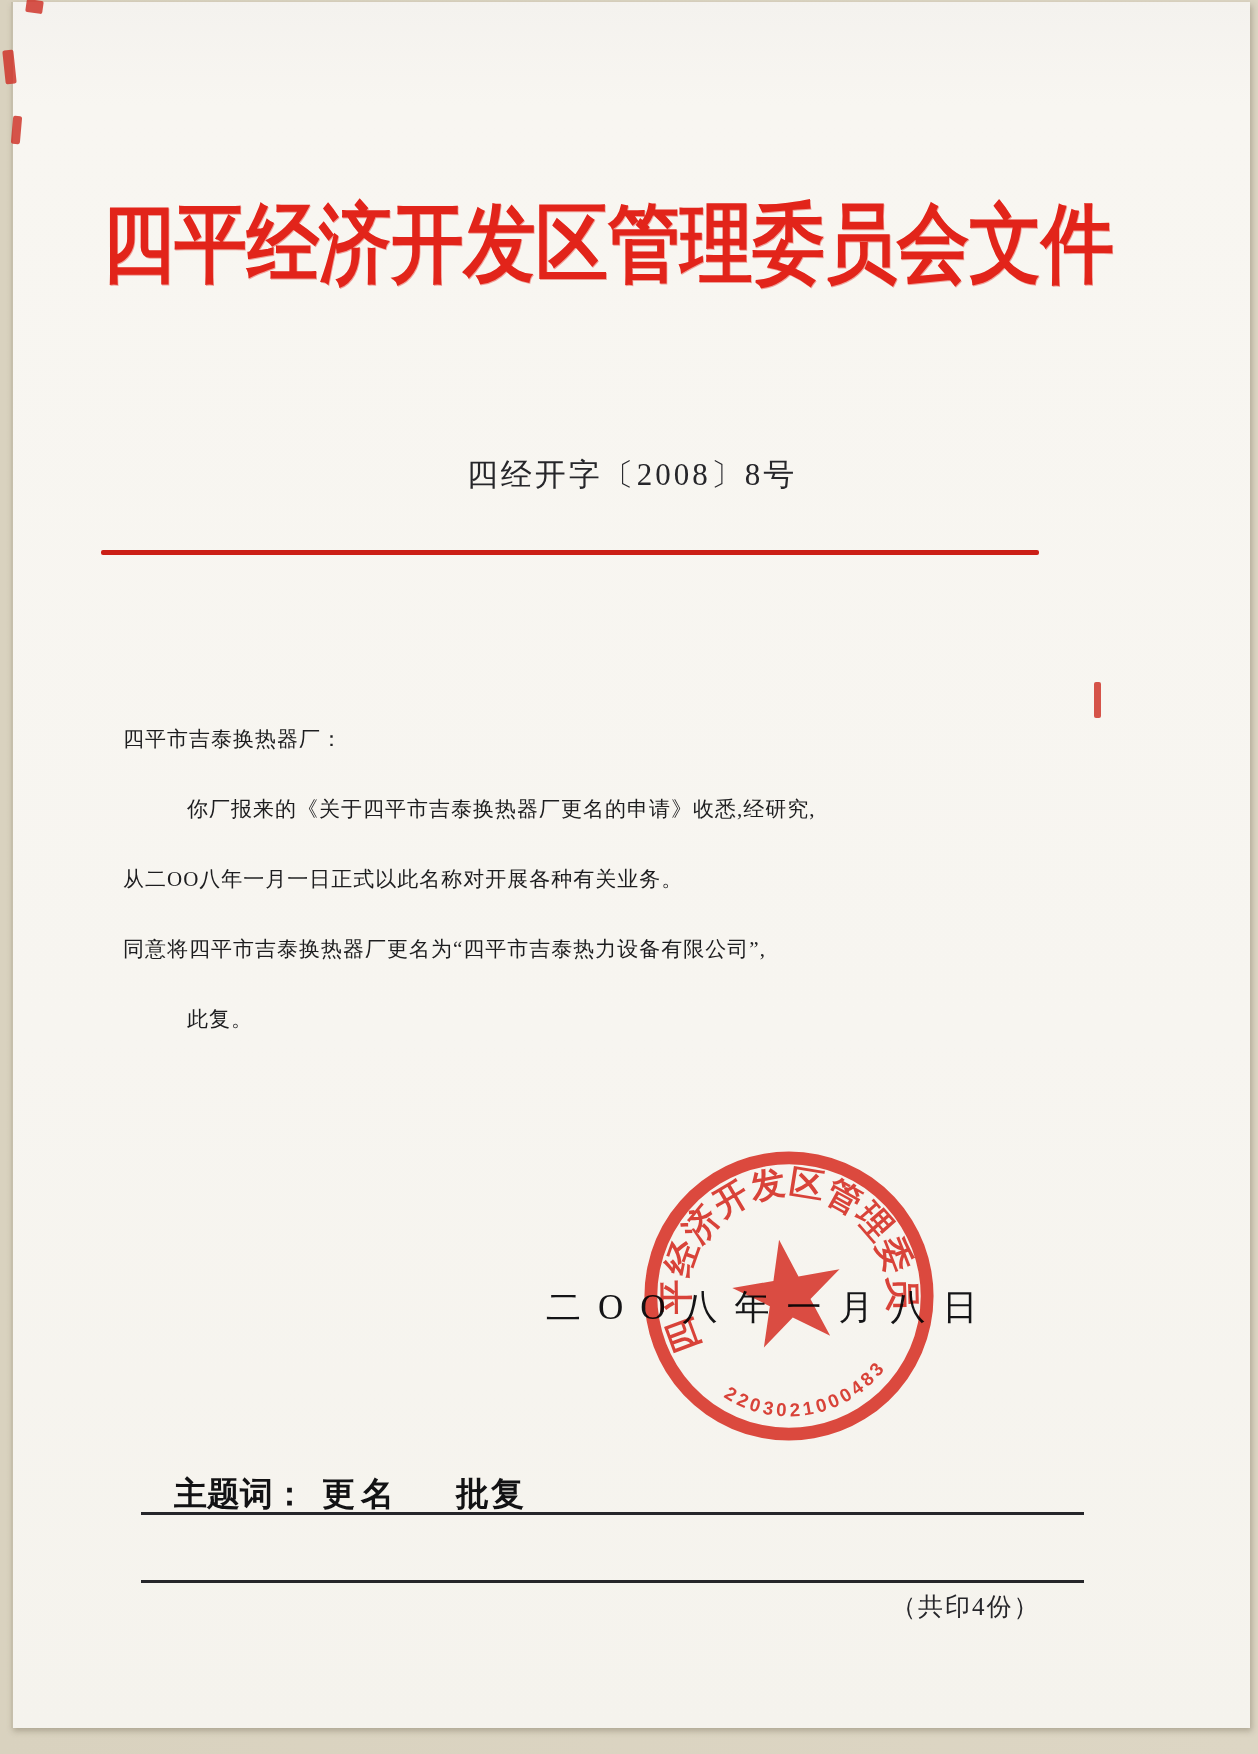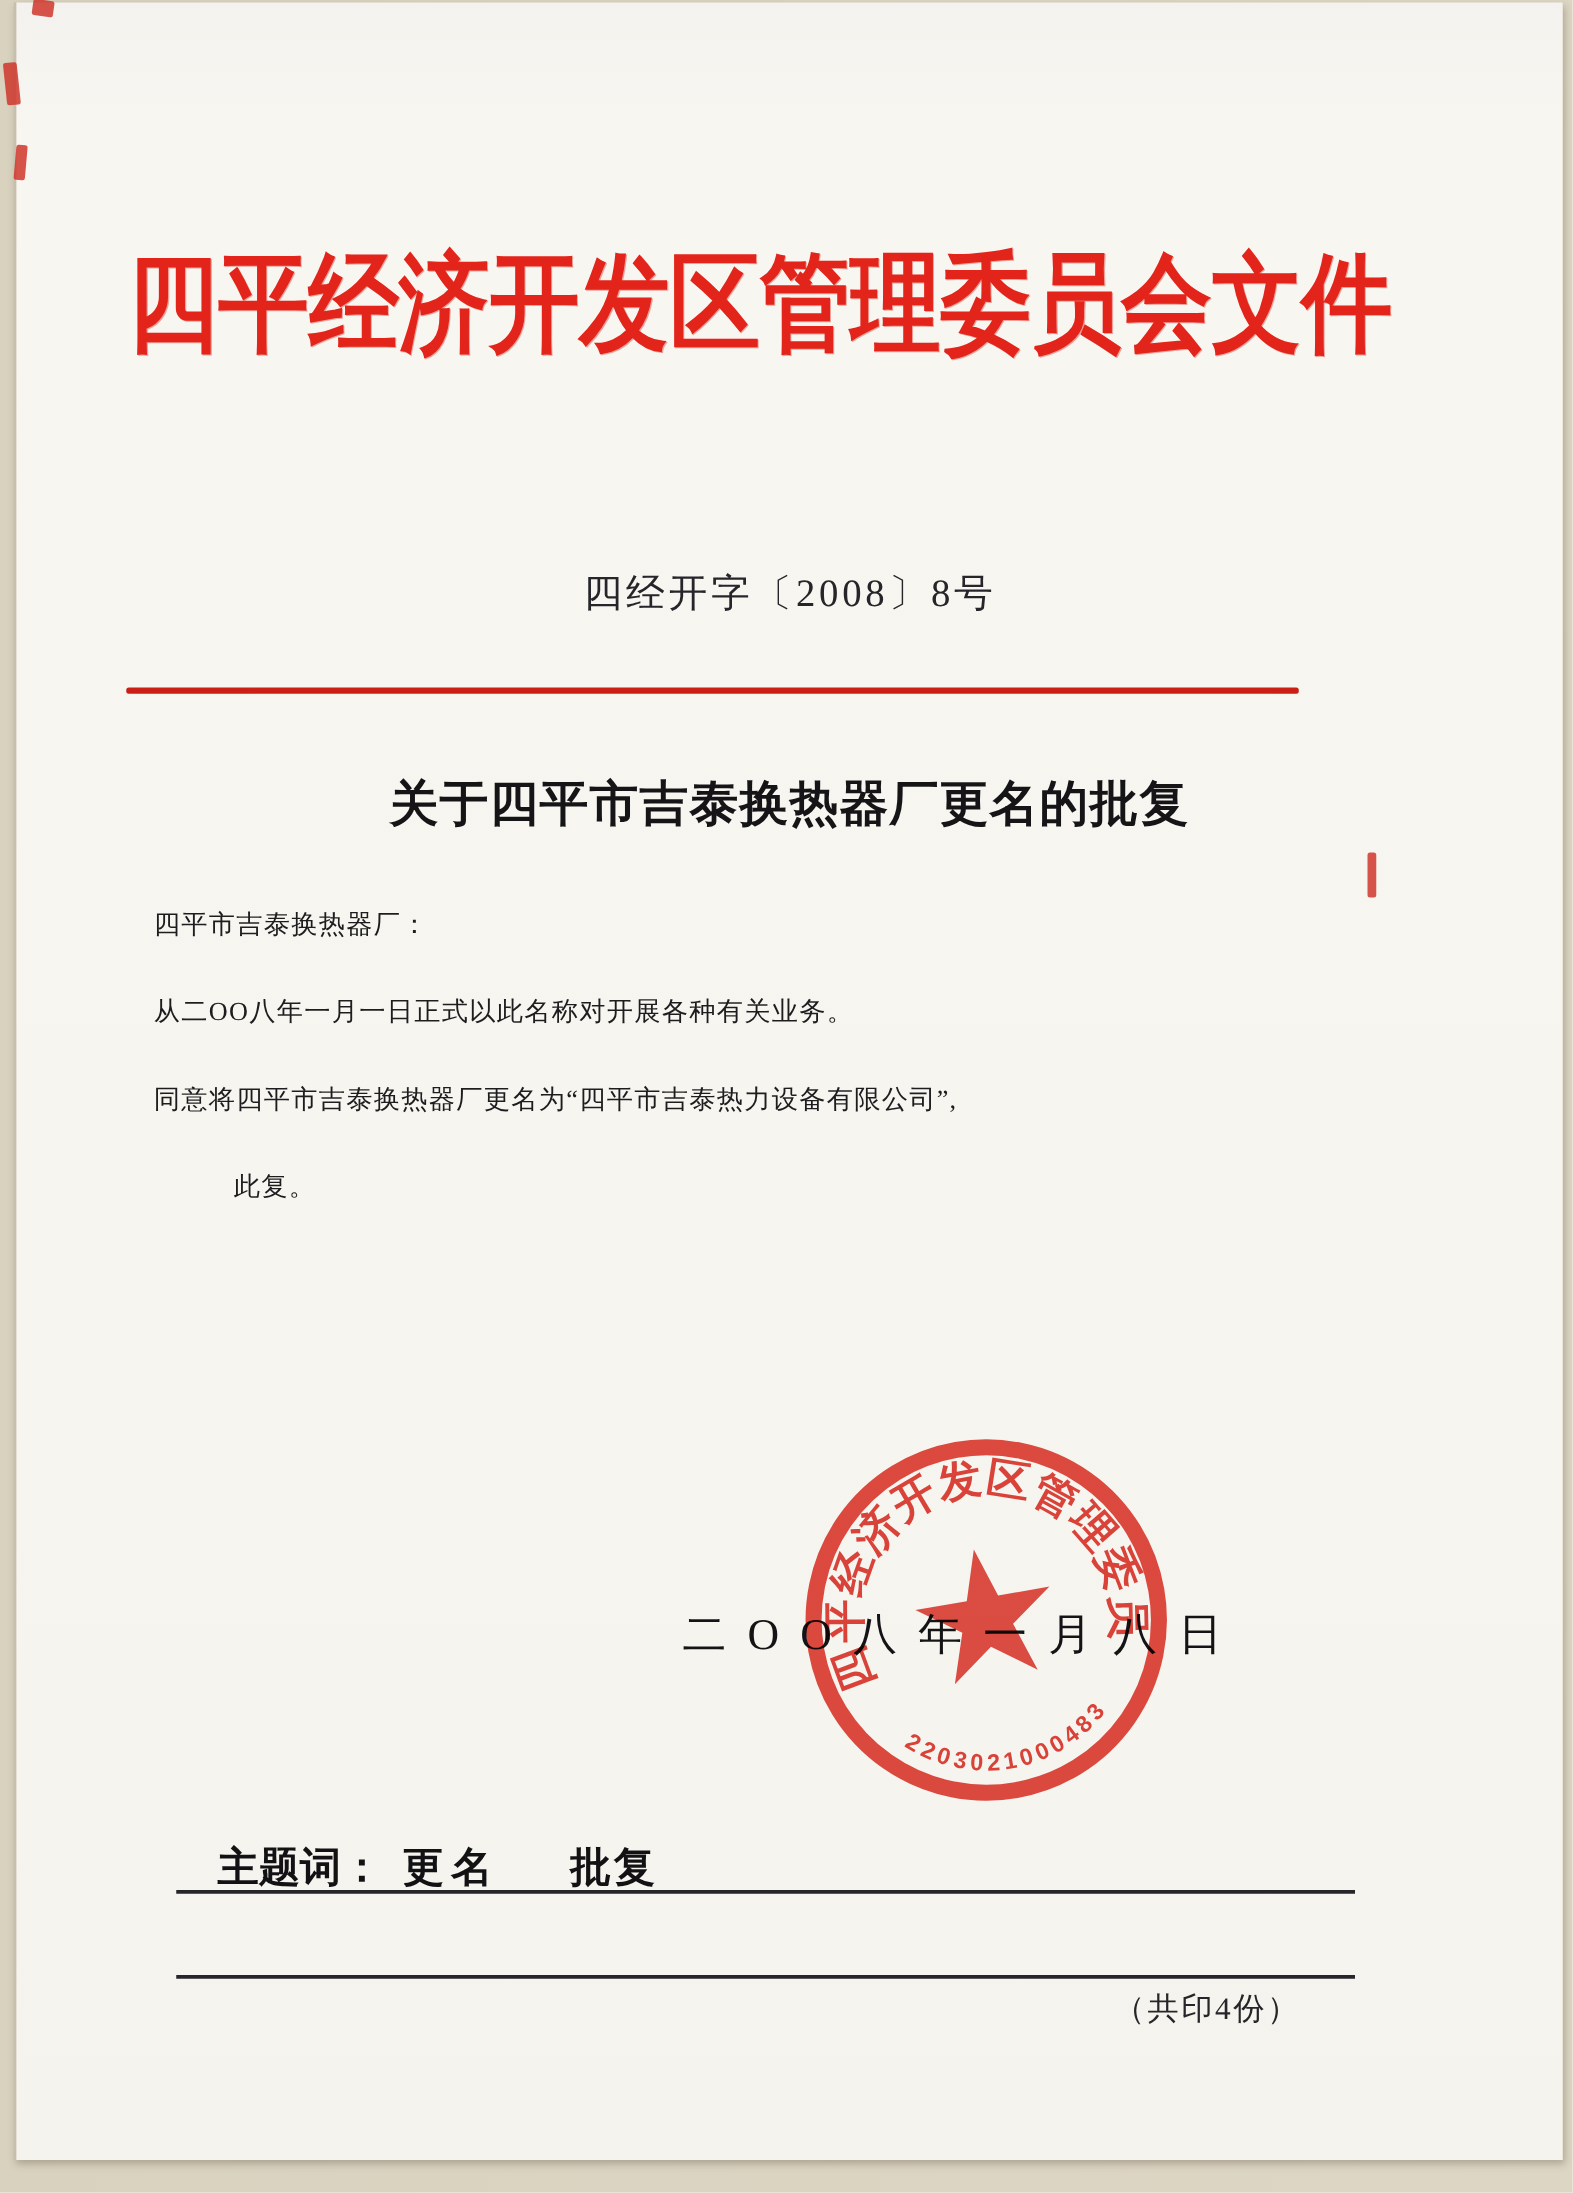--- a/index.html
+++ b/index.html
@@ -106,24 +106,24 @@
 
 <div class="scan">
   <div class="paper">
 
     <div class="red-header">四平经济开发区管理委员会文件</div>
 
     <div class="doc-number">四经开字〔2008〕8号</div>
 
     <div class="red-rule"></div>
 
-    <h1 class="doc-title">关于四平市吉泰换热器厂更名的批复</h1>
 
     <div class="body-block">
       <p>四平市吉泰换热器厂：</p>
+      <p class="indent">你厂报来的《关于四平市吉泰换热器厂更名的申请》收悉,经研究,</p>
       <p>从二OO八年一月一日正式以此名称对开展各种有关业务。</p>
       <p>同意将四平市吉泰换热器厂更名为“四平市吉泰热力设备有限公司”,</p>
       <p class="indent">此复。</p>
     </div>
 
     <div class="issue-date">二OO八年一月八日</div>
 
     <div class="seal">
       <svg width="296" height="296" viewBox="0 0 300 300">
         <defs>

